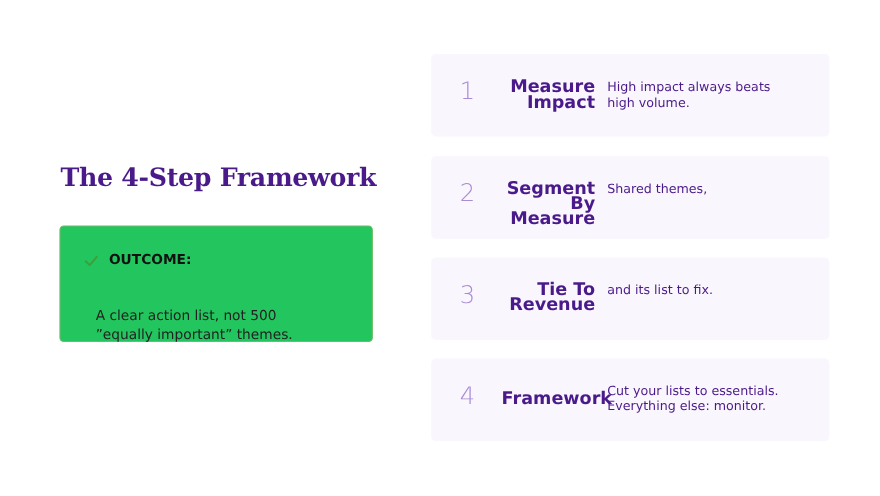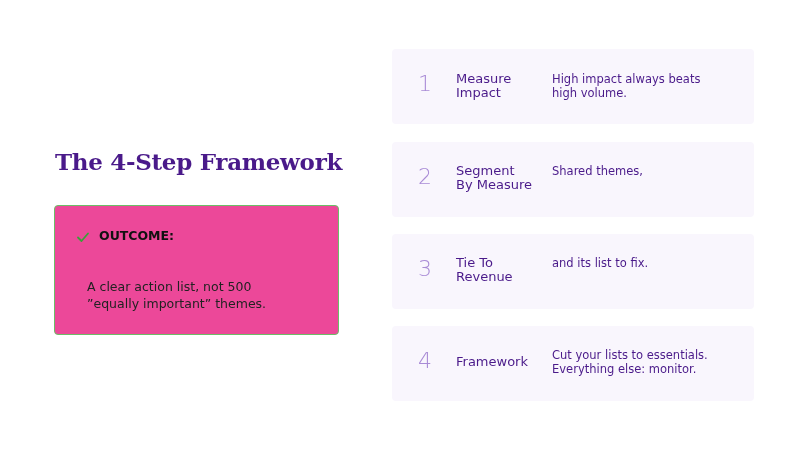--- a/index.html
+++ b/index.html
@@ -6,43 +6,44 @@
   body {
     width: 800px; height: 451px; background: #ffffff; position: relative; overflow: hidden;
     font-family: "DejaVu Sans", sans-serif;
   }
   .title {
     position: absolute; left: 55px; top: 148px;
     font-family: "DejaVu Serif", serif; font-weight: bold;
     font-size: 23px; color: #4a1a8a; letter-spacing: -0.3px; white-space: nowrap;
   }
   .outcome {
-    position: absolute; left: 54px; top: 205px; width: 285px; height: 130px;
-    box-sizing: border-box; background: #ec4899; border: 1px solid #6cbd68; border-radius: 4px;
+    position: absolute; left: 54px; top: 205px; width: 285px; height: 106px;
+    box-sizing: border-box; background: #22c55e; border: 1px solid #6cbd68; border-radius: 4px;
   }
   .outcome .check {
     position: absolute; left: 21px; top: 24px; width: 14px; height: 14px;
   }
   .outcome .label {
     position: absolute; left: 44px; top: 22px; font-weight: bold; font-size: 12.5px; color: #111;
   }
   .outcome .text {
     position: absolute; left: 32px; top: 48px; width: 240px; font-size: 12.5px; line-height: 17px; color: #222; margin-top: 24px;
   }
   .card {
     position: absolute; left: 392px; width: 362px; height: 75px;
     background: #f9f6fd; border-radius: 4px;
   }
   .card .num {
     position: absolute; left: 26px; top: 22px; font-size: 22px; font-weight: 300;
     color: #a98bd6; font-family: "DejaVu Sans", sans-serif;
   }
   .card .name {
-    position: absolute; left: 64px; width: 85px; font-weight: normal; font-size: 13px; line-height: 14px;
+    position: absolute; left: 64px; width: 85px; font-weight: bold; font-size: 16px; line-height: 14px;
     color: #4a1a8a;
+    text-align: right;
   }
   .card .desc {
     position: absolute; left: 160px; width: 195px; font-size: 11.5px; line-height: 14px; color: #4a1a8a;
   }
 </style>
 </head>
 <body>
 
 <div class="title">The 4-Step Framework</div>
 

